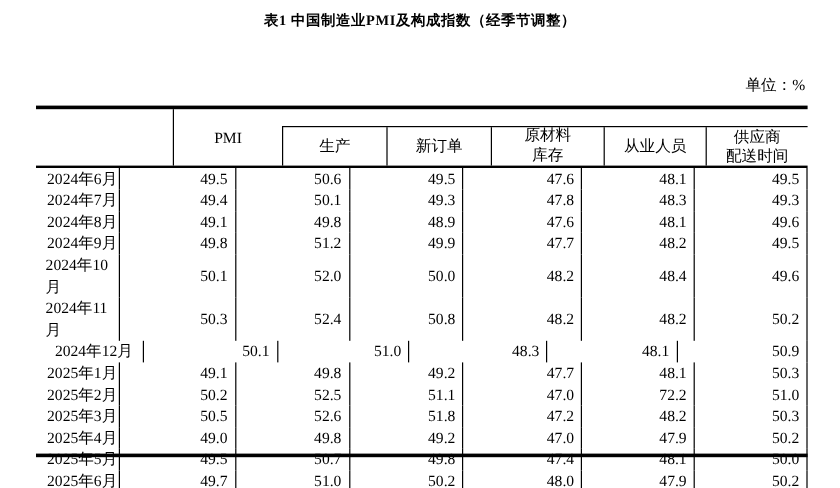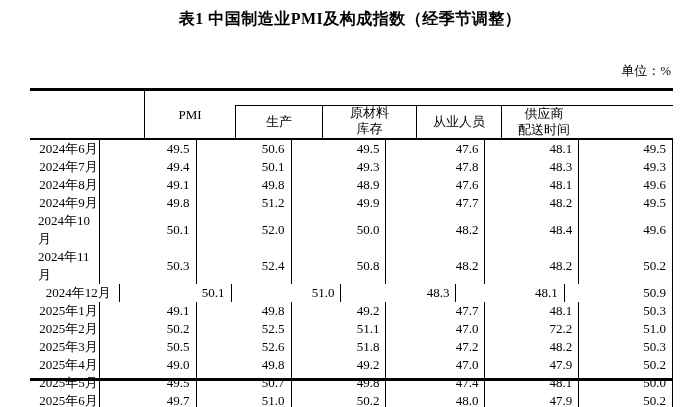--- a/index.html
+++ b/index.html
@@ -15,21 +15,21 @@
     color: #000000;
     font-family: "Liberation Serif", "DejaVu Serif", serif;
     overflow: hidden;
   }
   .title {
     position: absolute;
     top: 9px;
     left: 0;
     width: 100%;
     text-align: center;
-    font-size: 16px;
+    font-size: 12px;
     font-weight: bold;
     letter-spacing: 0.5px;
   }
   .unit {
     position: absolute;
     top: 62px;
     left: 30px;
     width: 641px;
     text-align: right;
     font-size: 13px;
@@ -131,20 +131,21 @@
 
   <div class="unit">单位：%</div>
 
   <div class="pmi-table">
 
     <div class="thead">
       <div class="label-head"></div>
       <div class="pmi-head">PMI</div>
       <div class="subbox">
         <div class="hcell hc0">生产</div>
+        <div class="hcell hc1">新订单</div>
         <div class="hcell hc2">原材料
 库存</div>
         <div class="hcell hc3">从业人员</div>
         <div class="hcell hc4">供应商
 配送时间</div>
       </div>
     </div>
 
     <div class="tbody">
         <div class="row">

